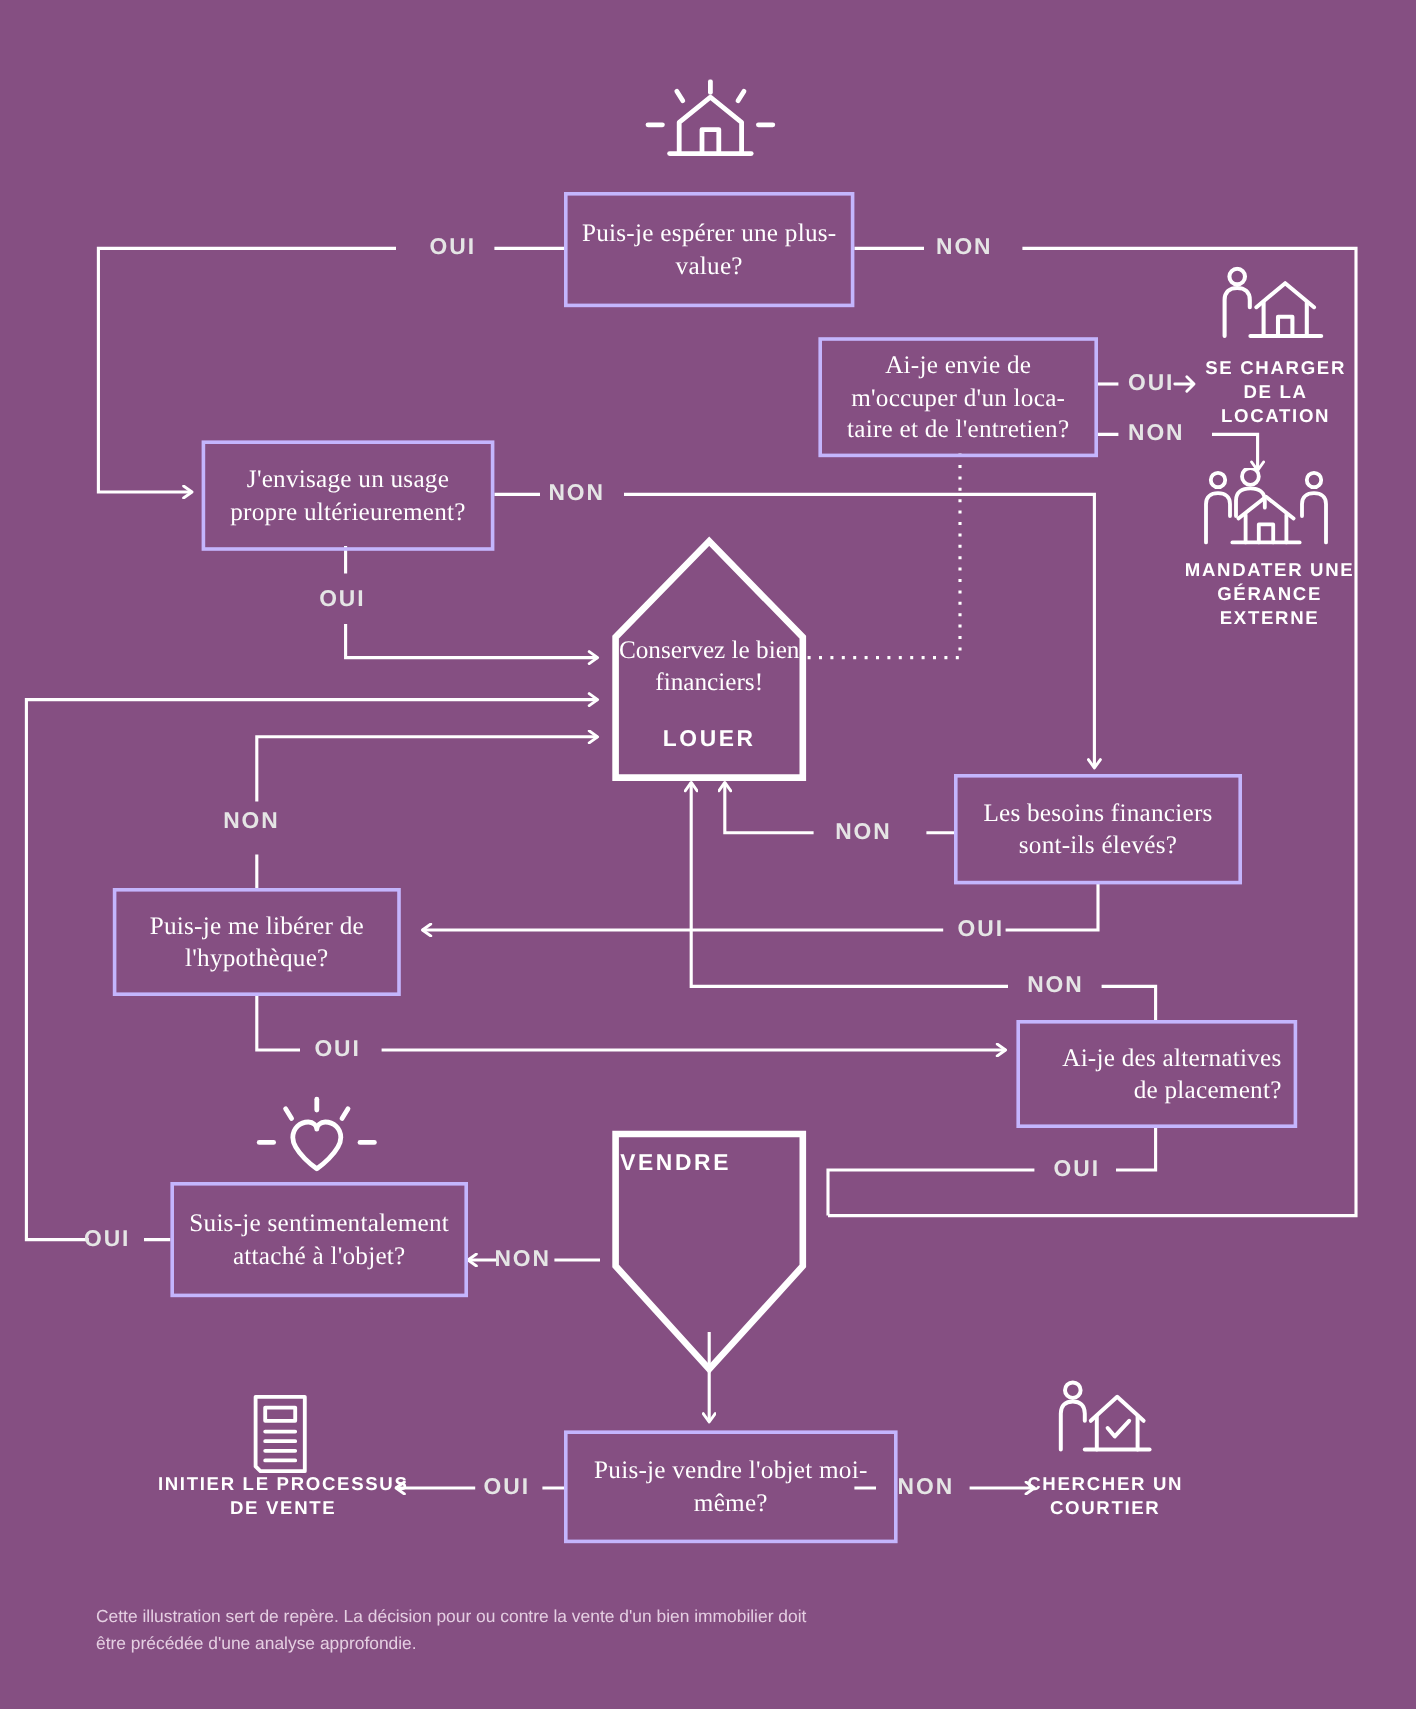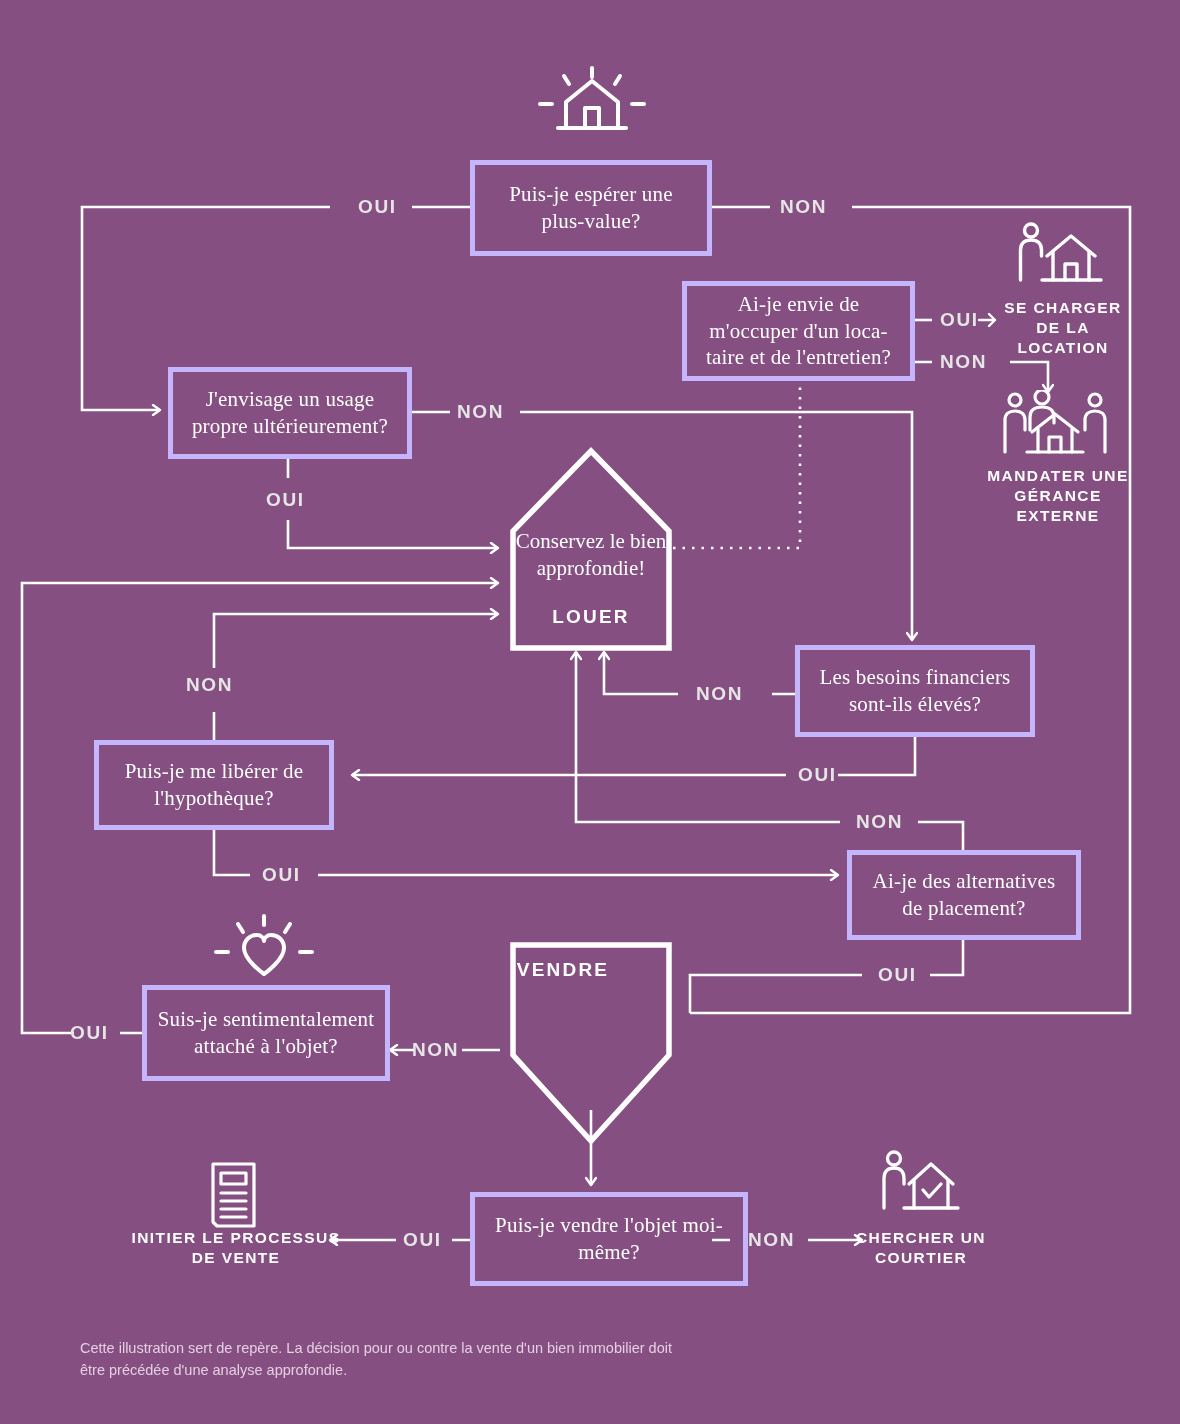--- a/index.html
+++ b/index.html
@@ -7,21 +7,21 @@
     width:1180px;height:1424px;
     background:#854F82;
     font-family:"Liberation Sans", sans-serif;
     overflow:hidden;
   }
   #stage{position:relative;width:1180px;height:1424px;}
   svg.layer{position:absolute;top:0;left:0;width:1180px;height:1424px;}
 
   .node-box{
     position:absolute;
-    border:5px solid #c4b5fd;
+    border:3px solid #c4b5fd;
     box-sizing:border-box;
     display:flex;align-items:center;justify-content:center;
     text-align:center;
     color:#ffffff;
     font-family:"Liberation Serif", serif;
     font-size:21px;
     line-height:1.28;
     letter-spacing:.2px;
   }
   .node-box span{display:block;padding:0 10px;}
@@ -144,34 +144,34 @@
   </div>
 
   <div class="node-box" style="left:795px;top:645px;width:240px;height:92px;">
     <span>Les besoins financiers sont-ils élevés?</span>
   </div>
 
   <div class="node-box" style="left:94px;top:740px;width:240px;height:90px;">
     <span>Puis-je me libérer de l'hypothèque?</span>
   </div>
 
-  <div class="node-box" style="left:847px;top:850px;width:234px;height:90px;">
+  <div class="node-box" style="left:847px;top:850px;width:234px;height:90px;text-align:right;">
     <span>Ai-je des alternatives de placement?</span>
   </div>
 
   <div class="node-box" style="left:142px;top:985px;width:248px;height:96px;">
     <span>Suis-je sentimentalement attaché à l'objet?</span>
   </div>
 
   <div class="node-box" style="left:470px;top:1192px;width:278px;height:94px;">
     <span>Puis-je vendre l'objet moi-même?</span>
   </div>
 
   <div class="house-text" style="left:513px;top:528px;width:156px;">
-    <div>Conservez le bien approfondie!</div>
+    <div>Conservez le bien financiers!</div>
     <div class="house-sub" style="margin-top:22px;">LOUER</div>
   </div>
 
   <div class="house-text" style="left:489px;top:958px;width:148px;">
     <div class="house-sub">VENDRE</div>
   </div>
 
   <svg class="icon" style="left:1016px;top:222px;" width="90" height="66" viewBox="0 0 90 66">
     <g fill="none" stroke="#ffffff" stroke-width="3.4" stroke-linecap="round" stroke-linejoin="round">
       <circle cx="15" cy="8.5" r="6.5"></circle>

